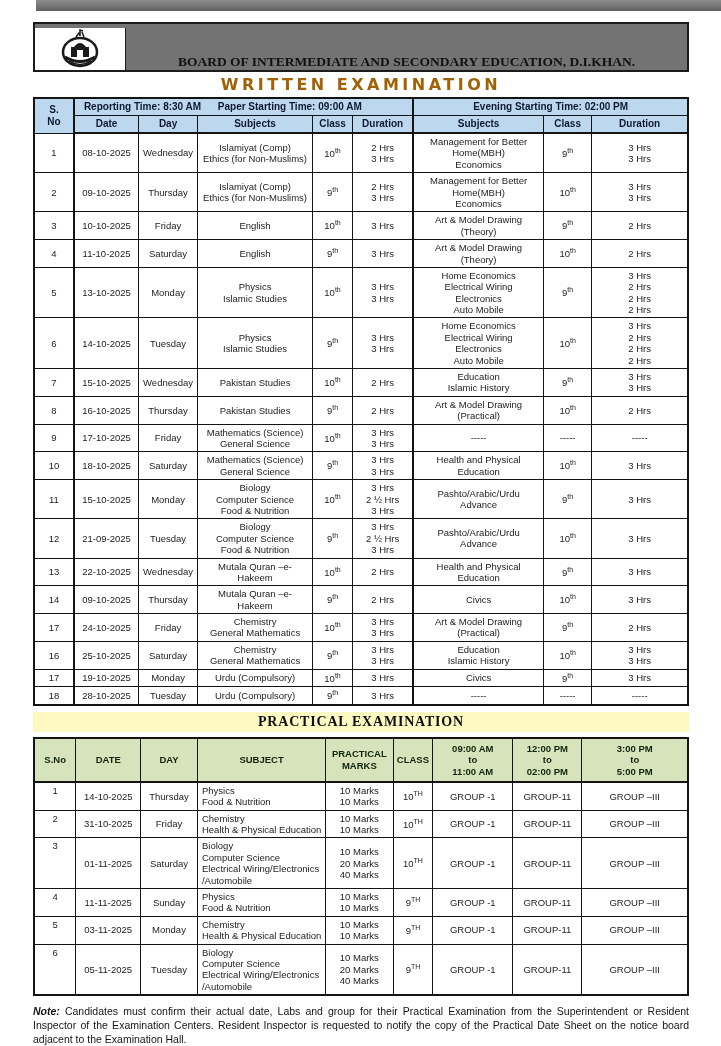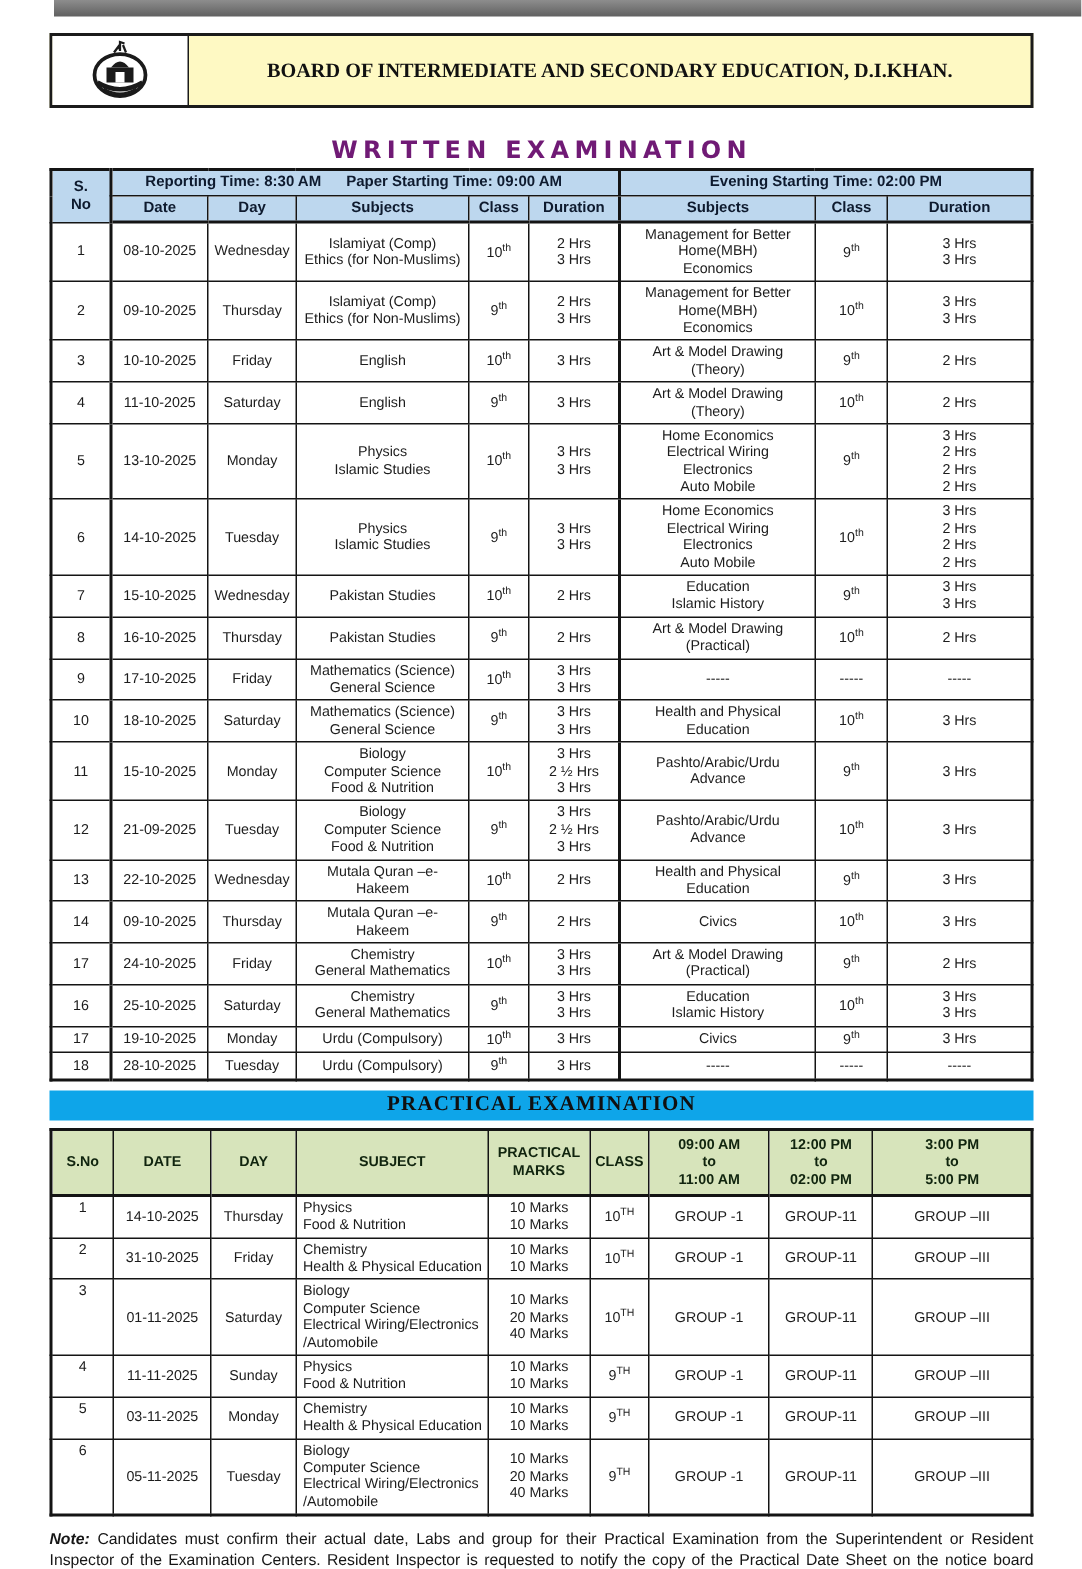--- a/index.html
+++ b/index.html
@@ -7,48 +7,48 @@
     width:721px;height:1046px;background:#ffffff;position:relative;
     font-family:"Liberation Sans",sans-serif;color:#1c1c1c;
     -webkit-font-smoothing:antialiased;
   }
   .scan-strip{position:absolute;top:0;left:36px;right:0;height:11px;
     background:linear-gradient(180deg,#8d8d8d,#606060);}
   .content{position:absolute;top:0;left:33px;width:656px;}
 
   
   .board-banner{margin-top:22px;height:50px;display:flex;box-sizing:border-box;
-    border:2px solid #1b1b1b;background:#fef9c3;}
+    border:2px solid #1b1b1b;background:#737373;align-items:flex-end;}
   .logo-box{width:90px;background:#ffffff;border-right:1.5px solid #1b1b1b;
     display:flex;align-items:center;justify-content:center;}
   .board-title{flex:1;display:flex;align-items:center;justify-content:center;
     font-family:"Liberation Serif",serif;font-weight:bold;font-size:13.5px;color:#111;}
 
   .datesheet-title{margin-top:4px;text-align:center;font-family:"Liberation Serif",serif;
     font-weight:bold;font-size:12.5px;color:#111;}
   .datesheet-title sup,.written sup,.practical sup{font-size:7px;}
-  .written-title{margin-top:18px;text-align:center;font-weight:bold;font-size:16px;
-    letter-spacing:3.5px;color:#701a75;font-family:"DejaVu Sans",sans-serif;}
+  .written-title{margin-top:3px;text-align:center;font-weight:bold;font-size:16px;
+    letter-spacing:3.5px;color:#a16207;font-family:"DejaVu Sans",sans-serif;}
 
   
   table{border-collapse:collapse;width:100%;table-layout:fixed;}
   th,td{border:1px solid #141414;padding:2px 2px;text-align:center;
     vertical-align:middle;line-height:1.2;font-size:9.5px;overflow:hidden;}
   .thick-left{border-left:2.5px solid #141414 !important;}
   .thick-right{border-right:2px solid #141414 !important;}
 
   
   .written{margin-top:3px;border:2.5px solid #141414;}
   .written thead th{background:#bdd7ee;color:#0e1a2e;font-weight:bold;font-size:10px;}
   .written thead tr:last-child th{border-bottom:2px solid #141414;}
   .sno-hd{white-space:pre-line;}
-  .morning-hd{text-align:left;padding-left:22px;white-space:pre-wrap;}
+  .morning-hd{text-align:left;padding-left:9px;white-space:pre-wrap;}
 
   
-  .practical-banner{margin-top:6px;height:20px;background:#0ea5e9;
+  .practical-banner{margin-top:6px;height:20px;background:#fef9c3;
     display:flex;align-items:center;justify-content:center;
     font-family:"Liberation Serif",serif;font-weight:bold;font-size:14px;
     letter-spacing:0.8px;color:#101010;}
 
   
   .practical{margin-top:5px;border:2.5px solid #141414;}
   .practical thead th{background:#d7e4bb;color:#10240e;font-weight:bold;
     font-size:9.5px;white-space:pre-line;padding:4px 2px;}
   .practical thead th{border-bottom:2px solid #141414;}
   .practical td.sno{vertical-align:top;}

